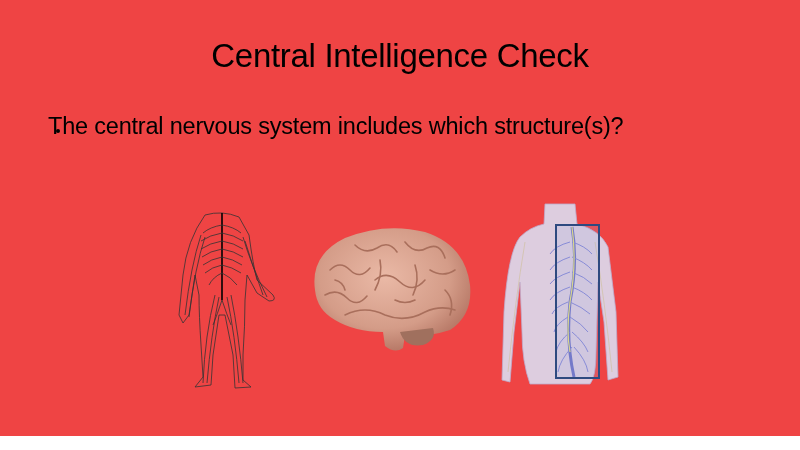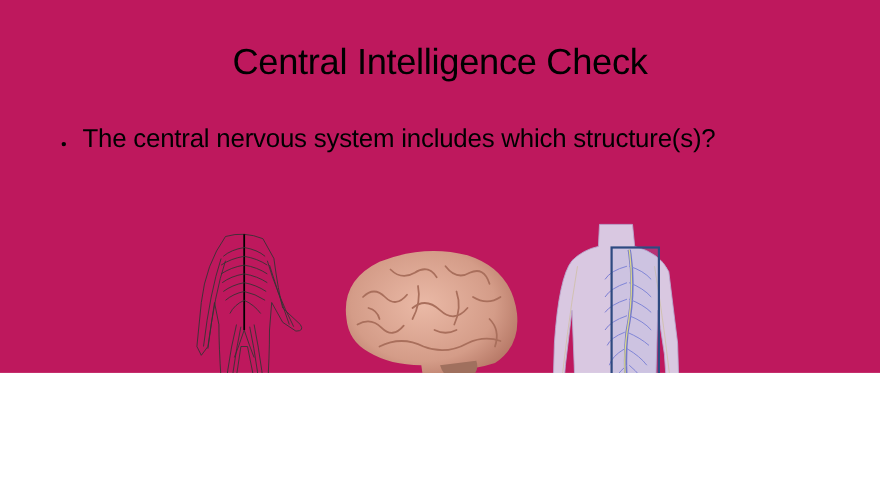--- a/index.html
+++ b/index.html
@@ -3,22 +3,22 @@
   <meta charset="utf-8">
   <style>
     html, body {
       margin: 0;
       padding: 0;
       background: #ffffff;
     }
     .slide {
       position: relative;
       width: 800px;
-      height: 339px;
-      background: #be185d;
+      height: 436px;
+      background: #ef4444;
       overflow: hidden;
       font-family: "Liberation Sans", "DejaVu Sans", sans-serif;
       color: #000000;
     }
     .title {
       position: absolute;
       left: 0;
       top: 34px;
       width: 800px;
       text-align: center;
@@ -35,21 +35,20 @@
     .bullet-dot {
       position: absolute;
       left: 8px;
       top: 19px;
       width: 4px;
       height: 4px;
       border-radius: 50%;
       background: #000;
     }
     .bullet-text {
-      margin-left: 27px;
       font-size: 23.5px;
       line-height: 32px;
       letter-spacing: -0.2px;
     }
     .img {
       position: absolute;
     }
     
     .fig-nervous { left: 165px; top: 205px; width: 115px; height: 188px; }
     

